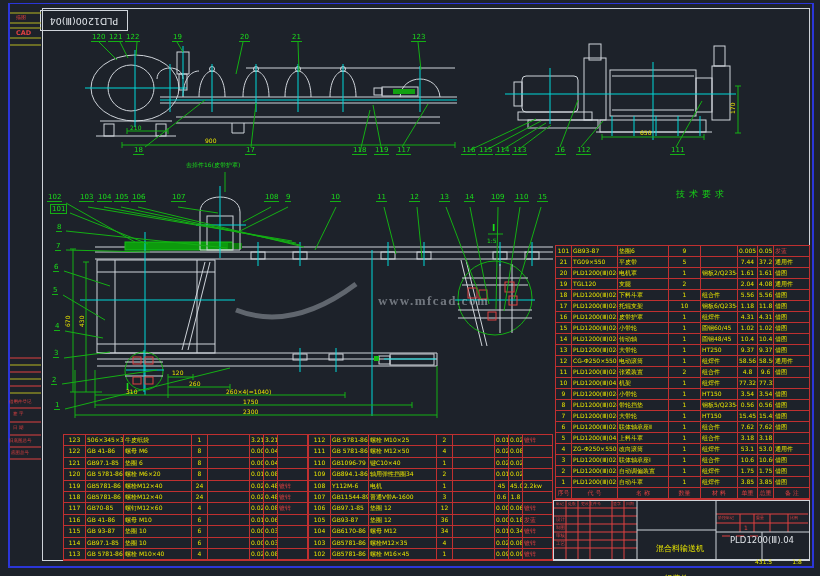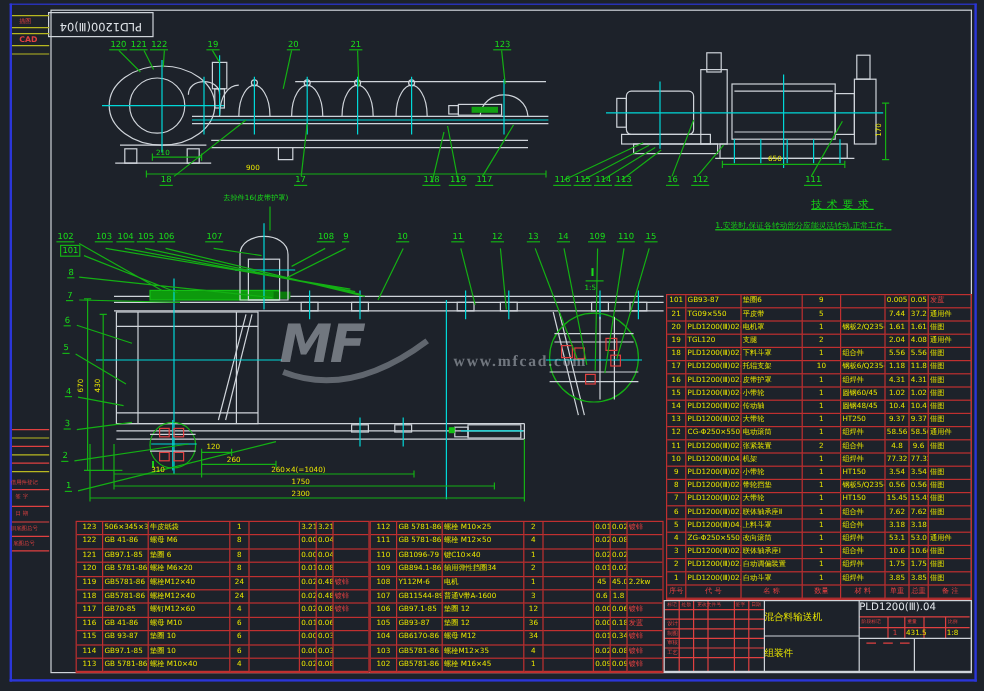--- a/index.html
+++ b/index.html
@@ -8,21 +8,21 @@
   
   .co{position:absolute;font-size:7px;line-height:8px;color:#1ade1a;border-bottom:1px solid #14b014;
       padding:0 1px;white-space:nowrap;}
   .co.boxed{border:1px solid #14b014;}
   .dim{position:absolute;font-size:6px;line-height:7px;color:#e8e500;white-space:nowrap;}
   .dimg{position:absolute;font-size:6px;line-height:7px;color:#1ade1a;white-space:nowrap;}
   .rot{transform:rotate(-90deg);transform-origin:left top;}
   .note{position:absolute;font-size:6px;color:#1ade1a;white-space:nowrap;}
   .redtx{position:absolute;color:#e04040;white-space:nowrap;}
   
-  #tech{position:absolute;left:596px;top:164px;width:212px;color:#16d016;text-decoration:underline;}
+  #tech{position:absolute;left:596px;top:188px;width:212px;color:#16d016;}
   #tech .t{font-size:9px;text-align:center;letter-spacing:4px;margin-bottom:6px;}
   #tech .i{font-size:6.5px;line-height:11px;white-space:nowrap;}
   
   #wm{position:absolute;left:0;top:0;width:820px;height:576px;pointer-events:none;}
   #wm .logo{position:absolute;left:233px;top:262px;font-size:44px;font-weight:900;font-style:italic;
             color:rgba(198,204,212,.5);letter-spacing:-2px;}
   #wm .brand{position:absolute;left:380px;top:252px;font-size:38px;font-weight:bold;
              letter-spacing:10px;color:rgba(198,204,212,.5);}
   #wm .url{position:absolute;left:378px;top:293px;font-size:13px;font-weight:bold;
            letter-spacing:1.5px;color:rgba(198,204,212,.5);font-family:Liberation Serif, serif;}
@@ -35,21 +35,21 @@
   .bom .td:last-child{border-right:none;}
   .bom .c0,.bom .c3,.bom .c5,.bom .c6{text-align:center;}
   .bom .td.red{color:#e04040;}
   .bom-head .td{color:#e04040;text-align:center;}
   #bomRight{--cols:16px 46px 51px 32px 37px 20px 16px 36px;left:555px;top:245px;width:255px;}
   #bomBL,#bomBR{--cols:22px 38px 68px 16px 42px 14px 14px 29px;width:245px;top:434px;}
   #bomBL{left:63px;} #bomBR{left:308px;}
   #bomBL .td,#bomBR .td{line-height:10.4px;height:10.4px;}
   
   #tblock{position:absolute;left:553px;top:500px;width:257px;height:60px;border:1px solid #cfd4da;box-sizing:border-box;}
-  .tb{position:absolute;color:#e8e500;text-align:left;}
+  .tb{position:absolute;color:#e8e500;text-align:center;margin-top:34px;}
   
   .frame{position:absolute;border:1px solid #cfd4da;box-sizing:border-box;}
   .blue{position:absolute;background:#2b36d8;}
   #titleTop{position:absolute;left:40px;top:10px;width:86px;height:19px;border:1px solid #cfd4da;
             color:#dfe3e8;font-size:9.5px;line-height:18px;text-align:center;transform:rotate(180deg);}
   svg{position:absolute;left:0;top:0;}
   .w{stroke:#cfd4da;fill:none;stroke-width:1;}
   .c{stroke:#00d8d8;fill:none;stroke-width:1;}
   .g{stroke:#14b014;fill:none;stroke-width:1;}
   .r{stroke:#e04040;fill:none;stroke-width:1;}
@@ -169,21 +169,20 @@
     <path class="g" d="M73,249 V392 M86,262 V392 M70,249 h6 M70,392 h32 M83,262 h6 M168,377 H193 M168,387 H230 M95,395 H345 M95,405 H412 M75,415 H437 M168,374 V398 M193,374 V380 M230,384 V390 M345,392 V398 M95,370 V408 M412,402 V408 M75,370 V418 M437,366 V418"></path>
 
     <path d="M236,310 Q292,332 356,284" stroke="rgba(198,204,212,.4)" stroke-width="5" fill="none"></path>
 
     <path class="r" d="M554,508 H637 M554,516 H637 M554,524 H637 M554,532 H637 M554,540 H637 M554,548 H637 M566,500 V560 M578,500 V560 M590,500 V560 M612,500 V560 M624,500 V560"></path>
     <path class="r" d="M716,514 H808 M716,523 H808 M740,514 V532 M754,514 V532 M770,514 V532 M788,514 V532 M722,536 h8 M736,536 h8 M750,536 h8"></path>
     <path class="w" d="M637,500 V560 M716,500 V560 M637,530 H716 M716,532 H809 M762,532 V560"></path>
   </svg>
 
   <div id="wm">
-    <span class="logo">MF</span>
     <span class="url">www.mfcad.com</span>
   </div>
 
   <span class="co" style="left:91px;top:33px;">120</span>
   <span class="co" style="left:108px;top:33px;">121</span>
   <span class="co" style="left:125px;top:33px;">122</span>
   <span class="co" style="left:172px;top:33px;">19</span>
   <span class="co" style="left:239px;top:33px;">20</span>
   <span class="co" style="left:291px;top:33px;">21</span>
   <span class="co" style="left:411px;top:33px;">123</span>
@@ -242,21 +241,20 @@
   <span class="dim" style="left:189px;top:380px;">260</span>
   <span class="dim" style="left:126px;top:388px;">310</span>
   <span class="dim" style="left:226px;top:388px;">260×4(=1040)</span>
   <span class="dim" style="left:243px;top:398px;">1750</span>
   <span class="dim" style="left:243px;top:408px;">2300</span>
 
   <span class="note" style="left:186px;top:161px;">去掉件16(皮带护罩)</span>
 
   <div id="tech">
     <div class="t">技术要求</div>
-    <div class="i">1.安装时,保证各转动部分应能灵活转动,正常工作。</div>
   </div>
 
   <div class="bom" id="bomRight">
     <div>
         <div class="tr">
           <div class="td c0">101</div>
           <div class="td c1">GB93-87</div>
           <div class="td c2">垫圈6</div>
           <div class="td c3">9</div>
           <div class="td c4"></div>

